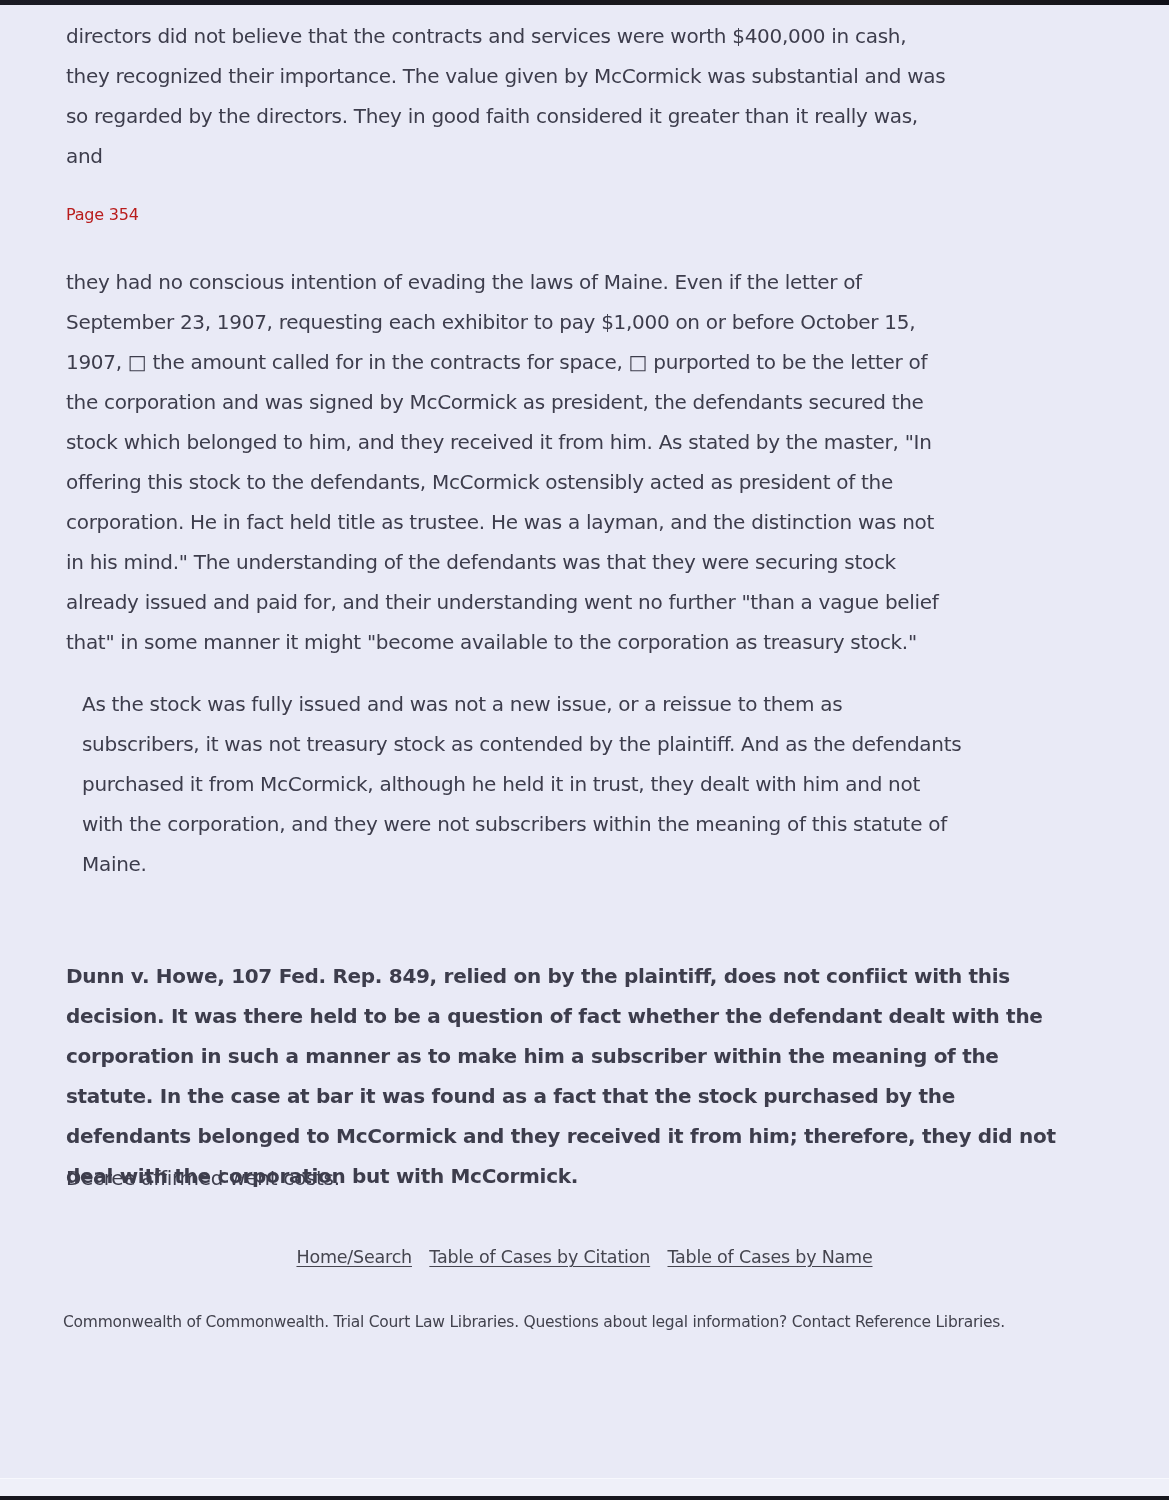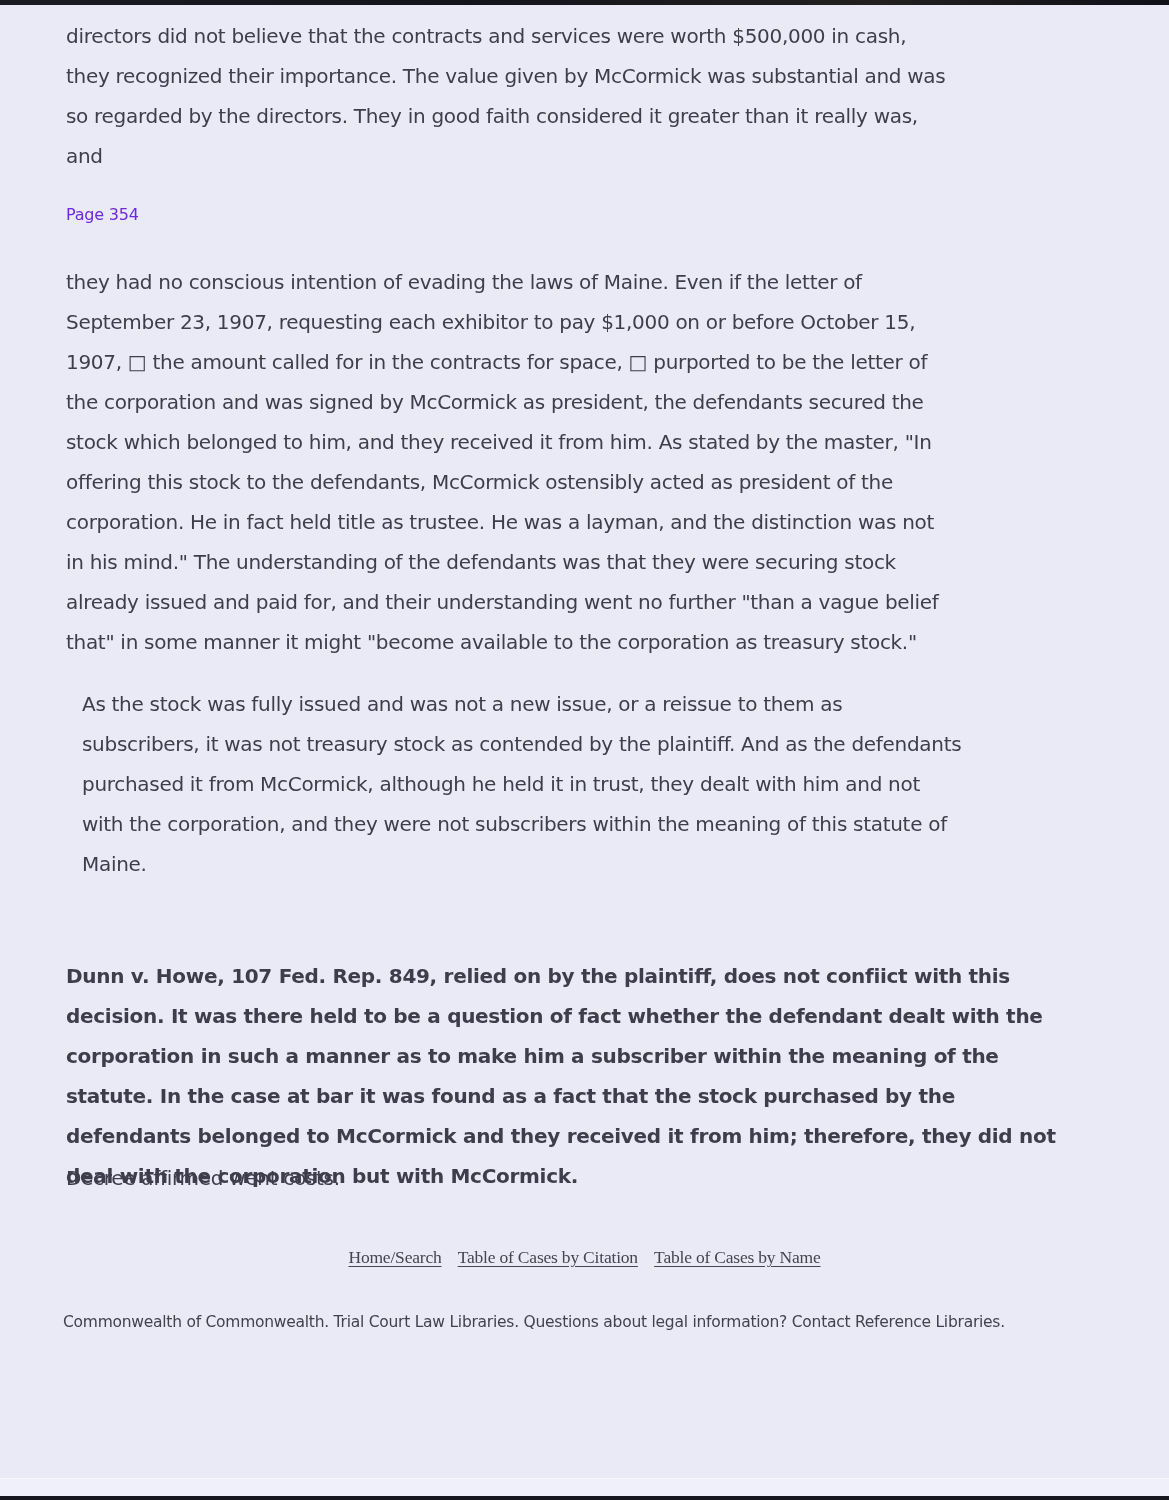--- a/index.html
+++ b/index.html
@@ -26,25 +26,25 @@
     border-top:1px solid #f7f8fd;
   }
   .body-text{
     position:absolute;left:66px;width:1095px;
     font-size:20px;line-height:40px;letter-spacing:-0.3px;
     white-space:pre;margin:0;
   }
   .page-marker{
     position:absolute;left:66px;top:205px;
     font-size:16px;line-height:20px;letter-spacing:-0.2px;
-    color:#6d28d9;margin:0;
+    color:#b91c1c;margin:0;
   }
   .nav-row{
     position:absolute;top:1245px;left:0;width:100%;
-    text-align:center;font-size:17.5px;line-height:24px;letter-spacing:-0.2px;font-family:Liberation Serif, serif;
+    text-align:center;font-size:17.5px;line-height:24px;letter-spacing:-0.2px;
   }
   .nav-row a{
     color:#45454f;text-decoration:underline;text-underline-offset:3px;
     margin:0 6px;cursor:pointer;
   }
   .credit{
     position:absolute;left:63px;top:1312px;width:1080px;
     font-size:15.5px;line-height:20px;letter-spacing:-0.25px;
     color:#42424d;margin:0;white-space:pre;
   }
@@ -52,21 +52,21 @@
     color:#42424d;text-underline-offset:3px;cursor:pointer;
   }
 </style>
 </head>
 <body>
 
 <div class="page">
 
   <div class="bar-top"></div>
 
-  <p class="body-text" style="top:16px;">directors did not believe that the contracts and services were worth $500,000 in cash,
+  <p class="body-text" style="top:16px;">directors did not believe that the contracts and services were worth $400,000 in cash,
 they recognized their importance. The value given by McCormick was substantial and was
 so regarded by the directors. They in good faith considered it greater than it really was,
 and</p>
 
   <p class="page-marker">Page 354</p>
 
   <p class="body-text" style="top:262px;">they had no conscious intention of evading the laws of Maine. Even if the letter of
 September 23, 1907, requesting each exhibitor to pay $1,000 on or before October 15,
 1907, □ the amount called for in the contracts for space, □ purported to be the letter of
 the corporation and was signed by McCormick as president, the defendants secured the

